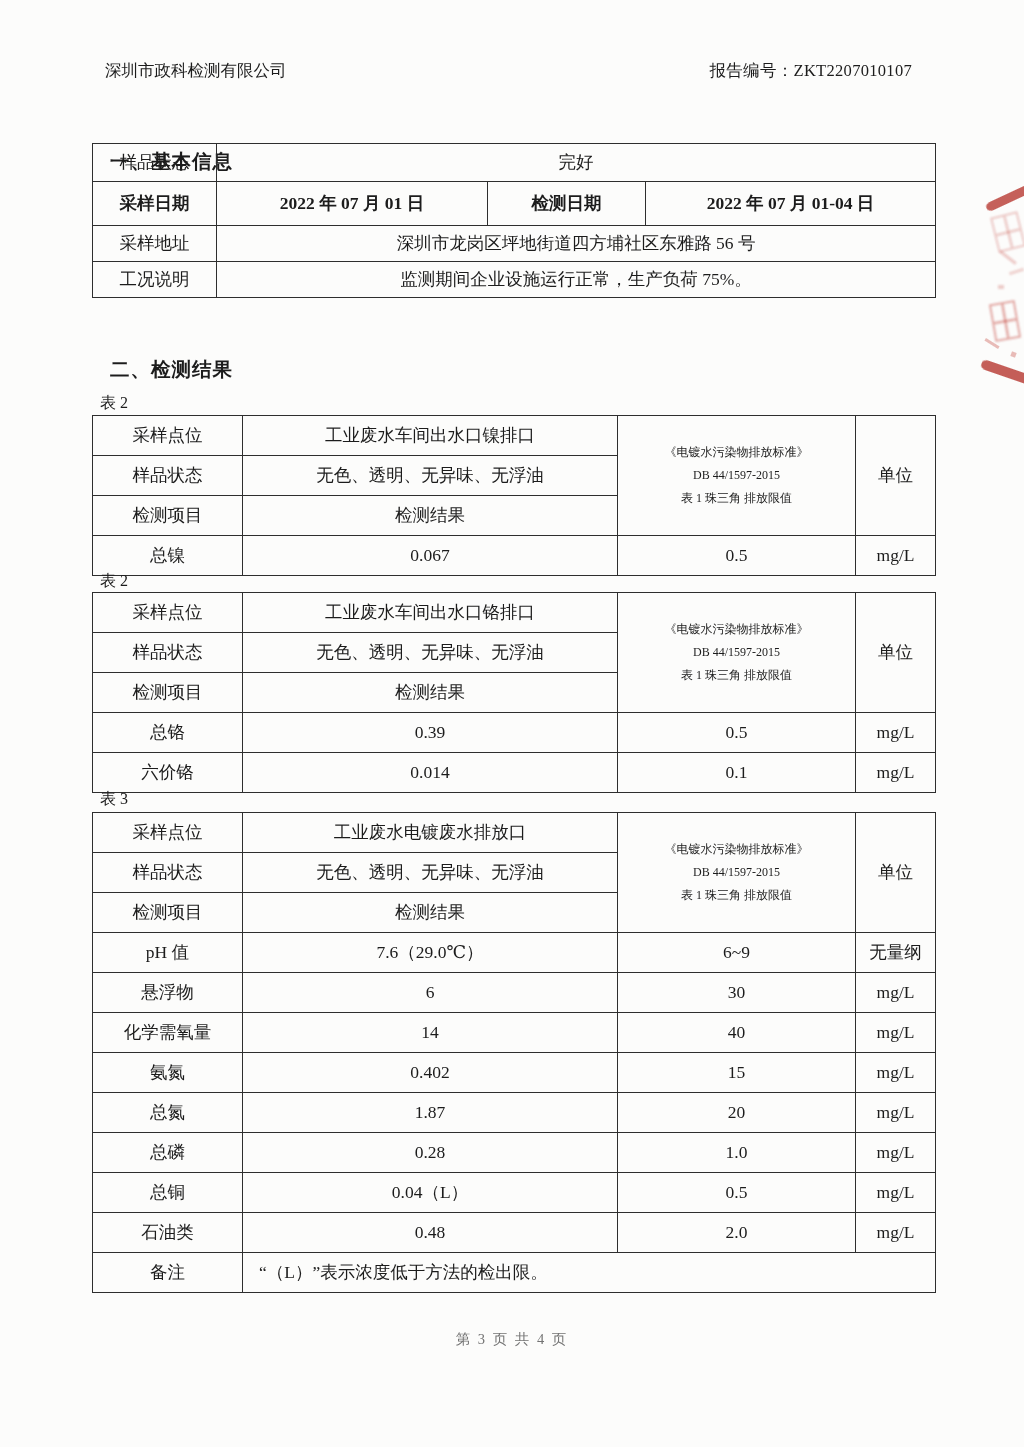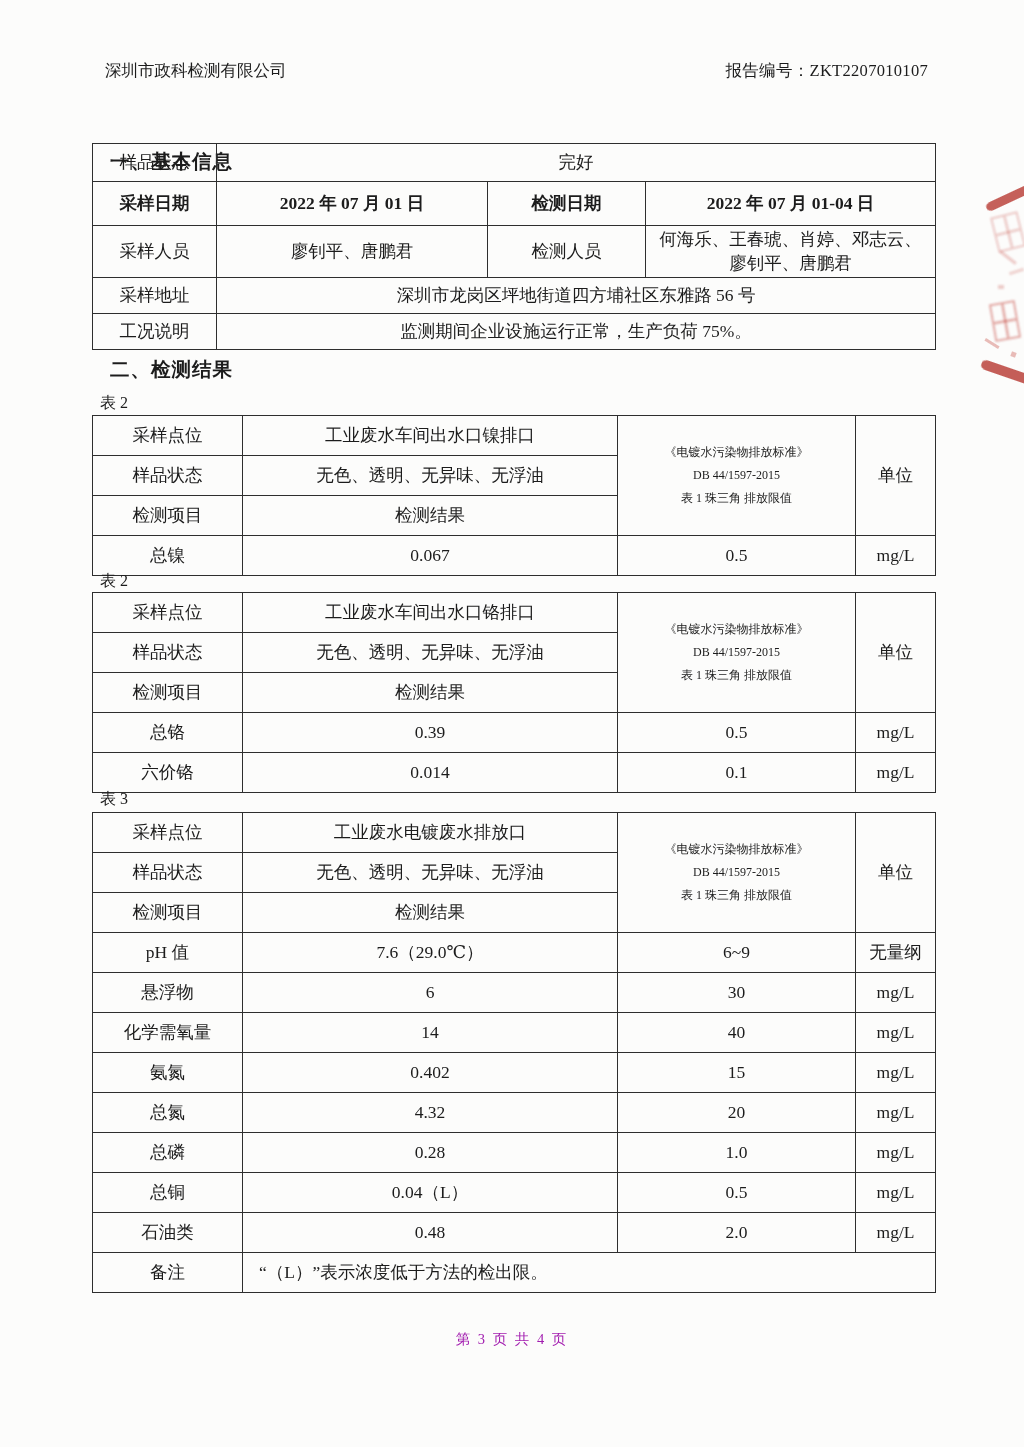--- a/index.html
+++ b/index.html
@@ -10,21 +10,21 @@
     margin: 0 auto;
     background: #fcfcfb;
     color: #1c1c1c;
     font-family: "Liberation Serif", "DejaVu Serif", serif;
     overflow: hidden;
   }
 
   
   .doc-header {
     position: absolute;
-    top: 60px; left: 105px; right: 96px;
+    top: 60px; left: 105px; right: 112px;
     display: flex;
     justify-content: space-between;
     align-items: center;
     font-size: 16.5px;
   }
   .report-no { letter-spacing: .3px; }
 
   
   .section-title {
     position: absolute;
@@ -78,21 +78,21 @@
   .std-cell { font-size: 12px; line-height: 1.9; }
   .remark-val { text-align: left; padding-left: 16px; }
 
   
   .doc-footer {
     position: absolute;
     top: 1330px; left: 0; right: 0;
     text-align: center;
     font-size: 14.5px;
     letter-spacing: 2px;
-    color: #a21caf;
+    color: #737373;
   }
 
   
   .seal {
     position: absolute;
     top: 186px; right: 0;
     width: 58px; height: 214px;
     overflow: hidden;
     pointer-events: none;
   }
@@ -157,26 +157,20 @@
     <tbody>
         <tr class="h38">
       <td>样品状态</td>
       <td colspan="3">完好</td>
     </tr>
     <tr class="h44">
       <td>采样日期</td>
       <td>2022 年 07 月 01 日</td>
       <td>检测日期</td>
       <td>2022 年 07 月 01-04 日</td>
-    </tr>
-    <tr class="h52">
-      <td>采样人员</td>
-      <td>廖钊平、唐鹏君</td>
-      <td>检测人员</td>
-      <td>何海乐、王春琥、肖婷、邓志云、廖钊平、唐鹏君</td>
     </tr>
     <tr class="h36">
       <td>采样地址</td>
       <td colspan="3">深圳市龙岗区坪地街道四方埔社区东雅路 56 号</td>
     </tr>
     <tr class="h36">
       <td>工况说明</td>
       <td colspan="3">监测期间企业设施运行正常，生产负荷 75%。</td>
     </tr>
   </tbody>
@@ -308,21 +302,21 @@
       <td>mg/L</td>
     </tr>
     <tr class="dr">
       <td>氨氮</td>
       <td>0.402</td>
       <td>15</td>
       <td>mg/L</td>
     </tr>
     <tr class="dr">
       <td>总氮</td>
-      <td>4.32</td>
+      <td>1.87</td>
       <td>20</td>
       <td>mg/L</td>
     </tr>
     <tr class="dr">
       <td>总磷</td>
       <td>0.28</td>
       <td>1.0</td>
       <td>mg/L</td>
     </tr>
     <tr class="dr">

